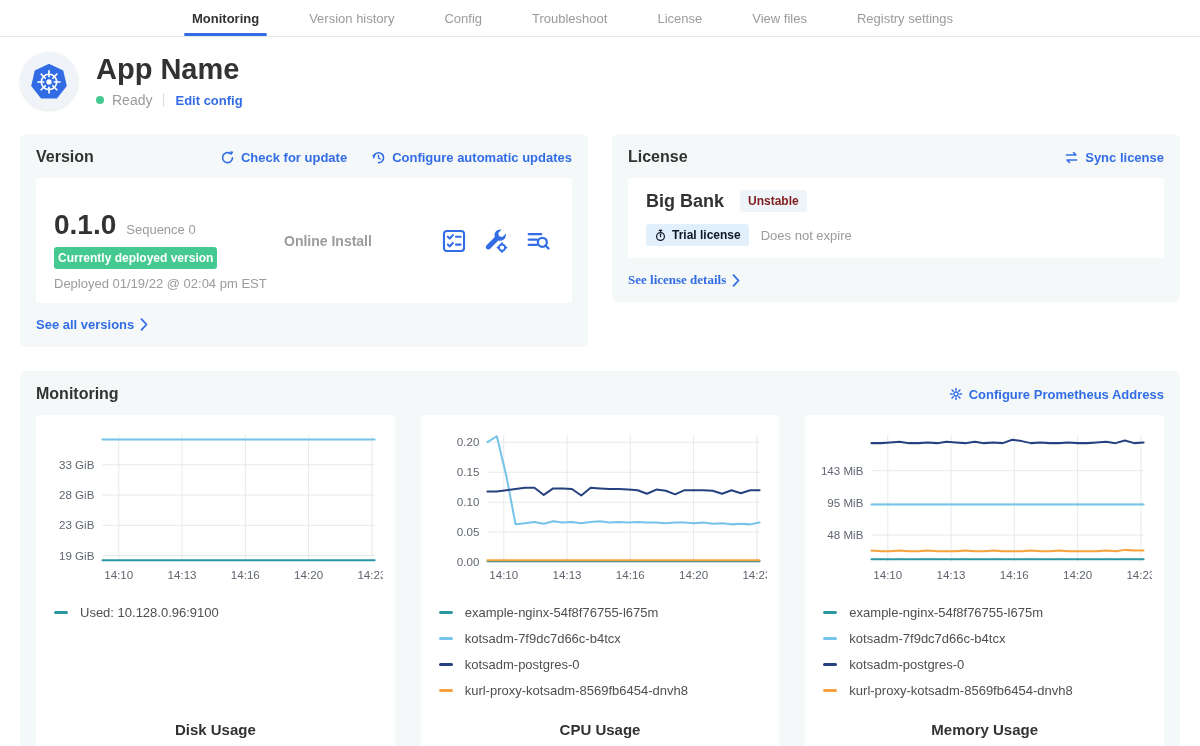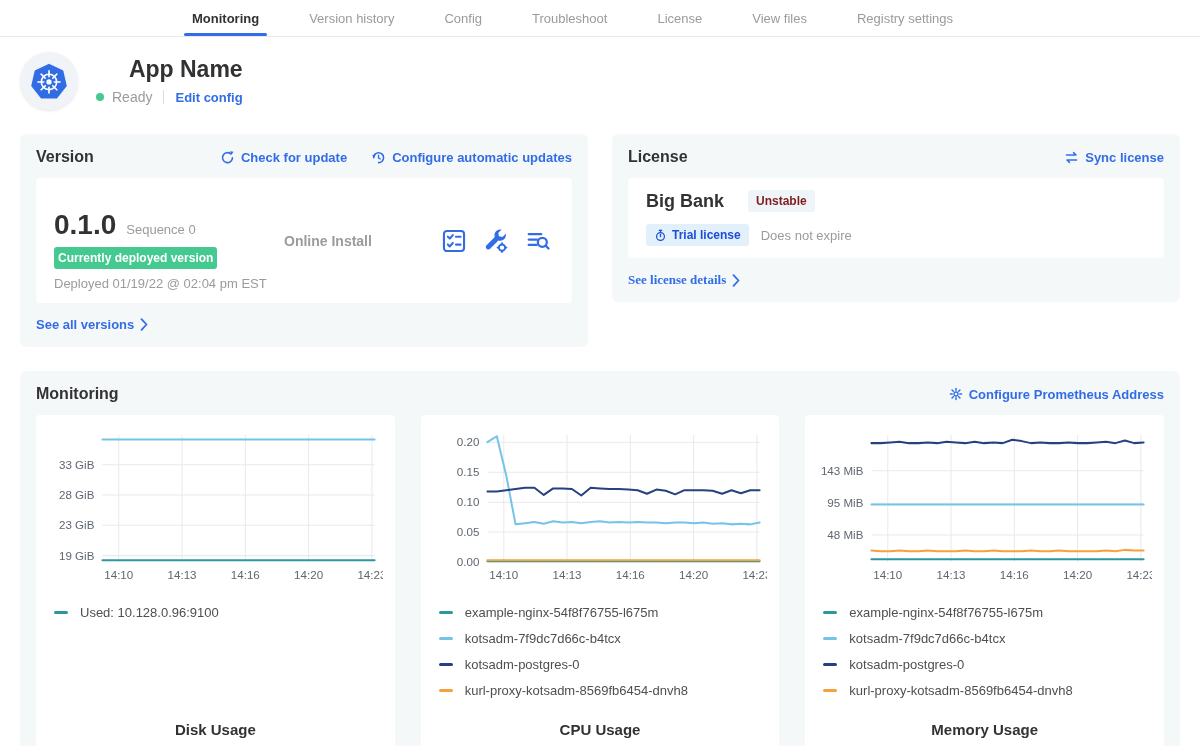--- a/index.html
+++ b/index.html
@@ -15,21 +15,21 @@
   .tab { font-size:13px; color:#9b9b9b; display:flex; align-items:center;
          position:relative; cursor:pointer; white-space:nowrap; }
   .tab.active { color:#323232; font-weight:700; }
   .tab.active::after { content:""; position:absolute; left:-8px; right:-8px; bottom:0;
          height:3px; background:#326de6; border-radius:2px; }
   
   .app-header { display:flex; align-items:center; gap:18px; padding:15px 20px 24px; }
   .app-icon { width:58px; height:58px; border-radius:50%; background:#f0f4f9;
          display:flex; align-items:center; justify-content:center;
          box-shadow:0 1px 3px rgba(0,0,0,.10); }
-  .app-title { font-size:23px; font-weight:700; margin:0; line-height:1.1;text-align:right; }
+  .app-title { font-size:29px; font-weight:700; margin:0; line-height:1.1; }
   .status-row { display:flex; align-items:center; gap:8px; margin-top:7px;
          font-size:14px; color:#9b9b9b; }
   .dot { width:8px; height:8px; border-radius:50%; background:#44c990; }
   .vdiv { width:1px; height:14px; background:#d8dde2; margin:0 3px; }
   a.link { color:#326de6; font-weight:700; font-size:13px; text-decoration:none;
          display:inline-flex; align-items:center; gap:6px; cursor:pointer; white-space:nowrap; }
   a.link svg { flex:0 0 auto; }
   
   .cards-row { display:flex; gap:24px; padding:0 20px; align-items:flex-start; }
   .card { background:#f5f8f9; border-radius:6px; padding:14px 16px; flex:1; }
@@ -44,26 +44,26 @@
   .vnum { font-size:28px; font-weight:700; line-height:32px;margin-top:19px; }
   .vseq { font-size:13px; color:#9b9b9b; margin-left:10px; }
   .badge-green { display:inline-block; background:#44c990; color:#fff; font-size:12px;
          font-weight:700; padding:4px 4px; border-radius:3px; margin:6px 0 7px; }
   .vdeployed { font-size:13px; color:#9b9b9b; }
   .install-type { flex:1; font-size:14px; color:#9b9b9b; font-weight:700; }
   .version-icons { display:flex; gap:18px; color:#326de6; padding-right:4px; }
   .icon-btn { cursor:pointer; display:inline-flex; }
   .see-link { margin-top:14px; }
   
-  .lic-row1 { display:flex; align-items:center; gap:24px; }
+  .lic-row1 { display:flex; align-items:center; gap:16px; }
   .customer { font-size:18px; font-weight:700; }
   .badge-unstable { background:#eef4f8; color:#7f1d1d; font-size:12px; font-weight:600;
          padding:4px 8px; border-radius:3px; }
   .lic-row2 { display:flex; align-items:center; gap:12px; margin-top:12px; }
-  .badge-trial { background:#e1f0fa; color:#1d4ed8; font-size:12px; font-weight:700;
+  .badge-trial { background:#e1f0fa; color:#0f172a; font-size:12px; font-weight:700;
          padding:4px 8px; border-radius:3px; display:inline-flex; align-items:center; gap:5px; }
   .expiry { font-size:13px; color:#9b9b9b; }
   
   .monitoring { margin:24px 20px 0; }
   .charts-row { display:flex; gap:26px; margin-top:4px; }
   .chart-card { background:#fff; border-radius:4px; flex:1; padding:12px 12px 14px;
          display:flex; flex-direction:column; min-height:328px; }
   .chart-plot svg { display:block; width:100%; }
   .chart-legend { margin:8px 0 0 6px; }
   .legend-item { display:flex; align-items:center; gap:12px; margin:11px 0;

